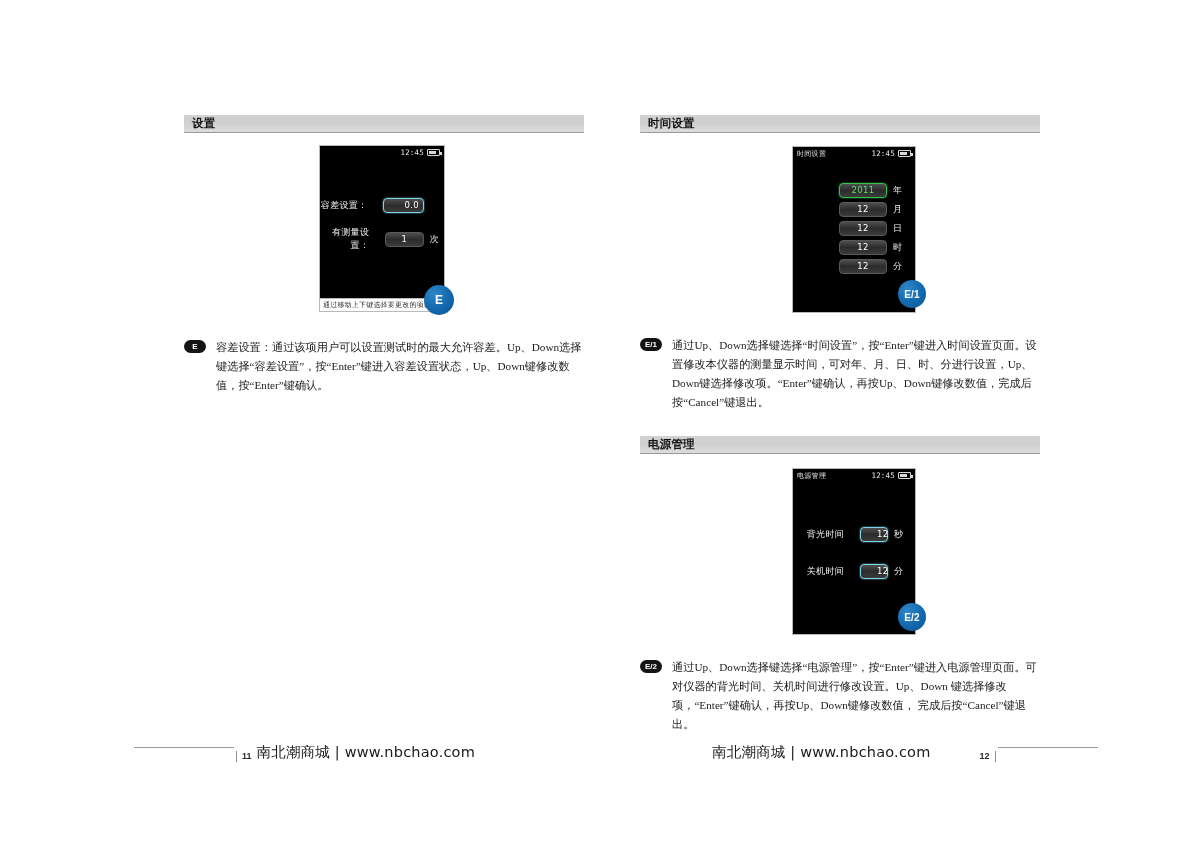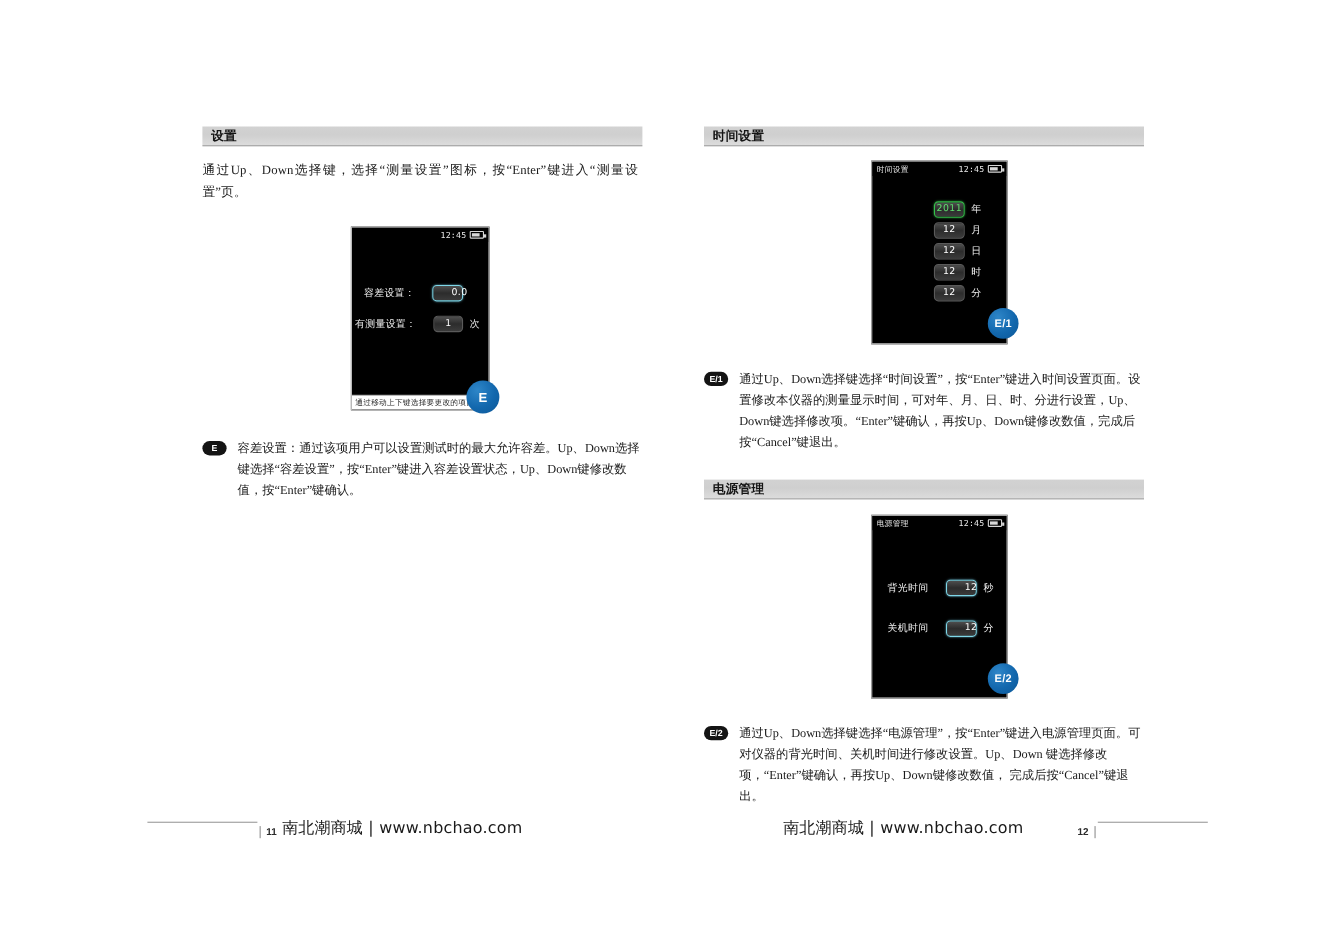--- a/index.html
+++ b/index.html
@@ -167,21 +167,21 @@
   }
   .dev-label {
     font-size: 9px;
     color: #f0f0f0;
     width: 62px;
     text-align: right;
     padding-right: 16px;
     letter-spacing: .3px;
   }
   .dev-field {
-    width: 28px;
+    width: 48px;
     height: 15px;
     border-radius: 4px;
     background: linear-gradient(to bottom, #4e4e4e 0%, #2c2c2c 50%, #3b3b3b 100%);
     border: 1px solid #5a5a5a;
     box-sizing: border-box;
     color: #ffffff;
     font-size: 8.5px;
     line-height: 13px;
     text-align: center;
     letter-spacing: .4px;
@@ -278,21 +278,20 @@
 <body>
 
 <div class="page">
 
   <div class="col col-left">
 
     <div class="sec-bar">
       <span class="sec-title">设置</span>
     </div>
 
-    <div class="para narrow" style="margin-bottom:22px;">通过Up、Down选择键，选择“测量设置”图标，按“Enter”键进入“测量设置”页。</div>
 
     <div class="device-wrap" style="height:178px;">
       <div class="device" style="position:absolute; left:135px; top:0; width:126px; height:167px;">
 
         <div class="dev-statusbar">
           <span class="st-left"></span>
           <span class="st-right">
             <span class="st-time">12:45</span>
             <span class="batt">
                 <span class="fill"></span>

